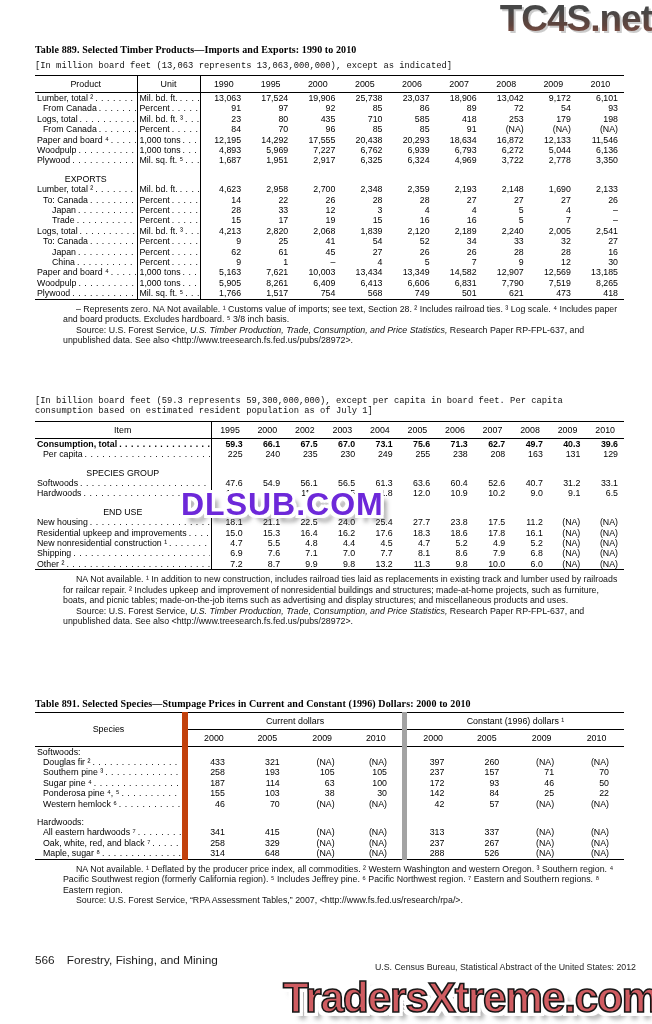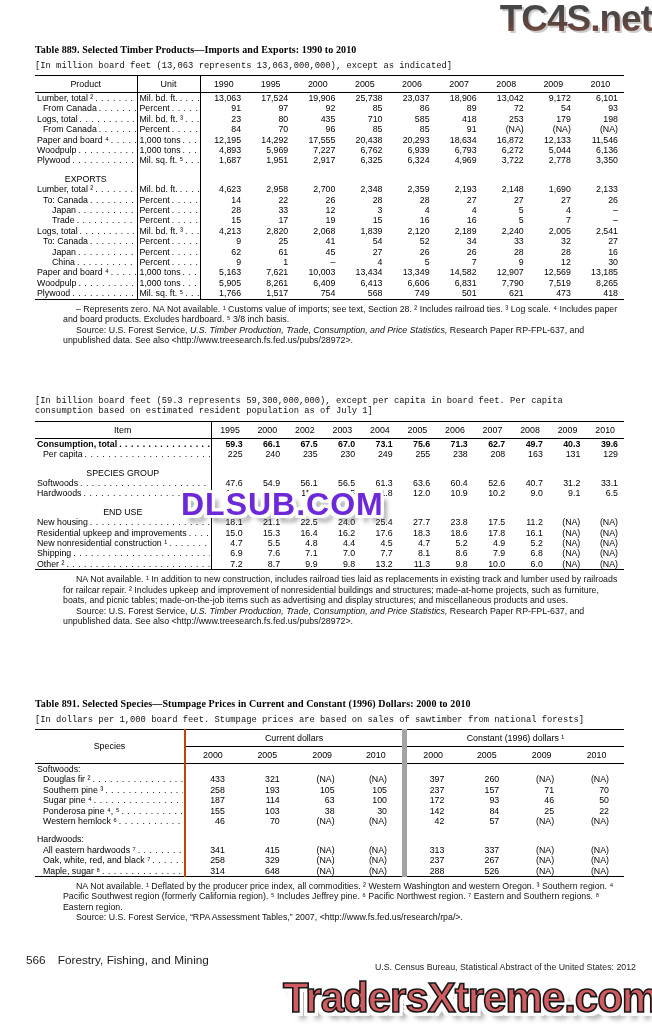--- a/index.html
+++ b/index.html
@@ -24,37 +24,37 @@
     font-weight:normal;font-size:8.9px;border-bottom:1px solid #000;
     padding:3px 2px;vertical-align:middle;text-align:center;white-space:nowrap;overflow:hidden;
   }
   .doc-table td{
     height:10.4px;line-height:10.4px;padding:0;vertical-align:bottom;
     white-space:nowrap;overflow:hidden;
   }
   .blankrow td{height:8px;line-height:8px;}
   .t889 td:nth-child(-n+2),.t889 th.stub{border-right:1px solid #000;}
   .t890 td:first-child,.t890 th.stub{border-right:1px solid #000;}
-  .t891 td:first-child,.t891 th.stub{border-right:2px solid #c2410c;}
+  .t891 td:first-child,.t891 th.stub{border-right:6px solid #c2410c;}
   .gdiv{border-left:5px solid #a3a3a3;}
   th.group{border-bottom:1px solid #000;}
   td.val{text-align:right;padding-right:6px;}
   .t891 td.val{padding-right:15px;}
   .wrap{display:flex;align-items:baseline;}
   .txt{white-space:nowrap;padding-left:2px;}
   .txt.i1{padding-left:8px;} .txt.i2{padding-left:17px;}
   .dots{flex:1;overflow:hidden;white-space:nowrap;margin-left:2px;margin-right:1px;}
   .dots::after{content:". . . . . . . . . . . . . . . . . . . . . . . . . . . . . . . . . . . . . . . . . . . . . . . . . . . .";letter-spacing:.5px;}
   td.section{text-align:left;padding-left:2px;}
   td.section.ctr{text-align:center;padding-left:0;}
   .bold{font-weight:bold;}
   .fnotes{margin-top:4px;margin-left:28px;}
   .fnote{font-size:8.8px;line-height:10.5px;margin:0;text-indent:13px;color:#111;}
   .fnote i{font-style:italic;}
-  .page-footer-left{position:absolute;top:953px;left:26px;font-size:11.8px;color:#1c1c1c;
+  .page-footer-left{position:absolute;top:953px;left:35px;font-size:11.8px;color:#1c1c1c;
     font-family:"Liberation Sans","DejaVu Sans",sans-serif;}
   .page-footer-left .pgnum{margin-right:12px;}
   .page-footer-right{position:absolute;top:962px;right:16px;font-size:8.8px;color:#222;}
   
   .wm{position:absolute;z-index:9;pointer-events:none;}
   .wm-top{
     top:-2px;right:0;font-size:37px;font-weight:800;letter-spacing:-1px;
     font-family:"Liberation Sans","DejaVu Sans",sans-serif;
     background:linear-gradient(180deg,#474747 30%,#5e443d 65%,#9c584b 100%);
     -webkit-background-clip:text;background-clip:text;color:transparent;
@@ -826,21 +826,20 @@
       </tbody>
     </table>
   <div class="fnotes">
     <p class="fnote">NA Not available. ¹ In addition to new construction, includes railroad ties laid as replacements in existing track and lumber used by railroads for railcar repair. ² Includes upkeep and improvement of nonresidential buildings and structures; made-at-home projects, such as furniture, boats, and picnic tables; made-on-the-job items such as advertising and display structures; and miscellaneous products and uses.</p>
     <p class="fnote"><span>Source: U.S. Forest Service, </span><i>U.S. Timber Production, Trade, Consumption, and Price Statistics,</i><span> Research Paper RP-FPL-637, and unpublished data. See also &lt;http://www.treesearch.fs.fed.us/pubs/28972&gt;.</span></p>
   </div>
 </div>
 
 <div class="block b3">
   <h2 class="tbl-title">Table 891. Selected Species—Stumpage Prices in Current and Constant (1996) Dollars: 2000 to 2010</h2>
-  <p class="tbl-note">[In dollars per 1,000 board feet. Stumpage prices are based on sales of sawtimber from national forests]</p>
   <table class="doc-table t891">
       <colgroup>
         <col style="width: 150px;">
         <col>
         <col>
         <col>
         <col>
         <col>
         <col>
         <col>

